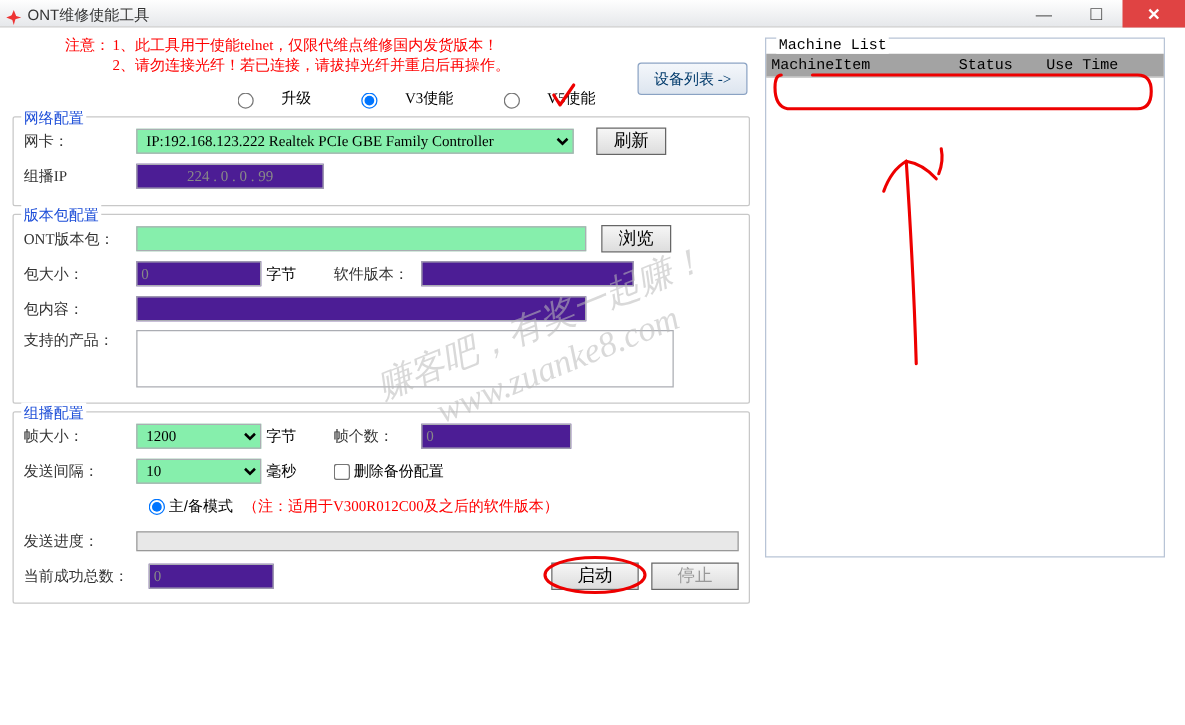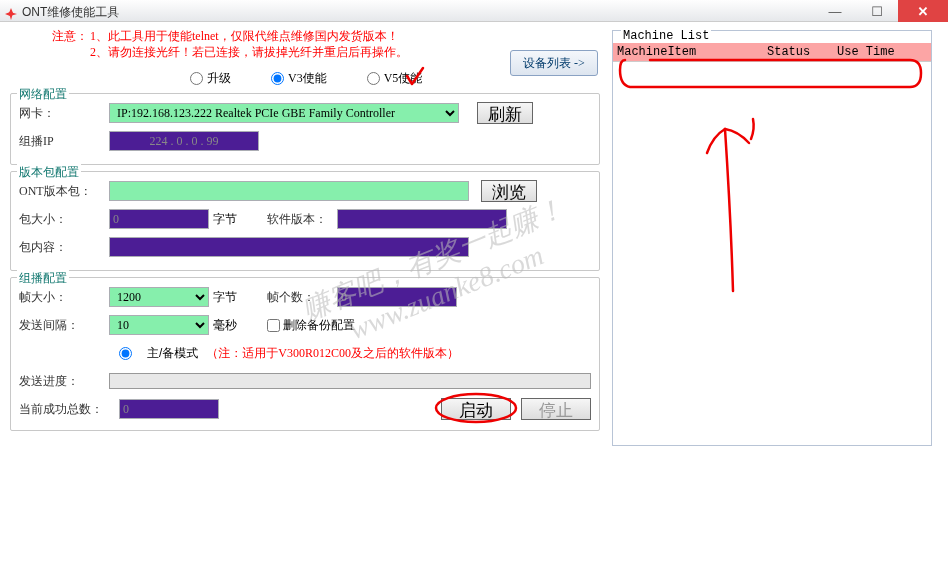--- a/index.html
+++ b/index.html
@@ -11,38 +11,38 @@
 .winbtn { width: 42px; height: 22px; display: flex; align-items: center; justify-content: center; font-size: 13px; color: #555; }
 .winbtn.close { background: #e04343; color: #fff; width: 50px; font-weight: bold; }
 .main { display: flex; height: 432px; }
 .leftpane { width: 608px; padding: 6px 8px 4px 10px; position: relative; }
 .rightpane { width: 320px; border: 1px solid #b8c4d6; margin: 8px 8px 8px 4px; position: relative; }
 .warn-block { display: flex; margin-bottom: 4px; }
 .warn-left { color: red; width: 80px; text-align: right; padding-right: 2px; }
 .warn-lines { color: red; font-family: SimSun; font-size: 12px; line-height: 16px; }
 .devlist-btn { position: absolute; right: 10px; top: 28px; height: 26px; width: 88px; border: 1px solid #8aa2c3; background: linear-gradient(#f4f7fb,#dde5ef); border-radius: 3px; color: #003a6b; font-size: 12px; font-family: SimSun; cursor: pointer; }
 .radio-row { display: flex; gap: 40px; margin: 10px 0 6px 180px; align-items: center; }
-.radio-row label { display: flex; align-items: center; gap: 4px; font-family: SimSun; }
+.radio-row label { display: flex; align-items: flex-end; gap: 22px; font-family: SimSun; }
 .fieldset { border: 1px solid #c8c8c8; border-radius: 2px; margin-bottom: 6px; padding: 8px 8px 6px 8px; position: relative; }
-.legend { position: absolute; top: -8px; left: 6px; background: #fff; padding: 0 2px; font-size: 12px; color: #0f766e; }
+.legend { position: absolute; top: -8px; left: 6px; background: #fff; padding: 0 2px; font-size: 12px; color: #1d4ed8; }
 .row { display: flex; align-items: center; margin-bottom: 6px; min-height: 22px; }
 .lbl { width: 90px; font-family: SimSun; color: #333; }
 .lbl2 { width: 70px; font-family: Liberation Mono, monospace; color: #333; margin-left: 30px; }
 select, input[type=text] { height: 20px; border: 1px solid #abadb3; background: #86efac; font-size: 12px; padding: 0 3px; font-family: SimSun; }
 input[readonly], input.dis { background: #4c1d95; color: #888; }
 textarea.dis { background: #fff; border: 1px solid #abadb3; resize: none; font-family: SimSun; font-size: 12px; }
-.btn { height: 22px; border: 1px solid #666; background: linear-gradient(#f6f6f6,#ddd); font-size: 17px; font-family: SimSun; padding: 0 8px; cursor: pointer; }
+.btn { height: 22px; border: 1px solid #666; background: linear-gradient(#f6f6f6,#ddd); font-size: 14px; font-family: SimSun; padding: 0 8px; cursor: pointer; }
 .btn.small { width: 56px; }
 .unit { margin-left: 4px; font-family: SimSun; }
 .red-note { color: red; font-family: SimSun; margin-left: 8px; }
 .checkbox-row label { display: flex; align-items: center; gap: 3px; font-family: SimSun; }
 .progress { flex: 1; height: 16px; border: 1px solid #999; background: #e8e8e8; }
 .fs-ml { position: relative; }
 .ml-legend { position: absolute; top: -2px; left: 8px; background: #fff; padding: 0 2px; font-family: "Courier New", monospace; font-size: 12px; }
-.ml-head { display: flex; margin-top: 12px; background: #fca5a5; border-bottom: 1px solid #ccc; font-family: "Courier New", monospace; font-size: 12px; padding: 2px 4px; }
+.ml-head { display: flex; margin-top: 12px; background: #a3a3a3; border-bottom: 1px solid #ccc; font-family: "Courier New", monospace; font-size: 12px; padding: 2px 4px; }
 .ml-col1 { width: 150px; }
 .ml-col2 { width: 70px; }
 .ml-col3 { width: 80px; }
 .ml-body { height: 500px; }
 
 .annot { position: absolute; pointer-events: none; }
 .annot svg { overflow: visible; }
 .redstroke { stroke: #e00; stroke-width: 2.5; fill: none; stroke-linecap: round; stroke-linejoin: round; }
 .watermark { position: absolute; left: 300px; top: 240px; transform: rotate(-22deg); color: #bbb; font-size: 28px; font-style: italic; pointer-events: none; opacity: 0.55; font-family: SimSun; text-align:center; line-height: 1.3;}
 </style>
@@ -121,20 +121,24 @@
         <div class="lbl">包大小：</div>
         <input type="text" class="dis" readonly="" style="width: 100px;" value="0">
         <span class="unit">字节</span>
         <div class="lbl2">软件版本：</div>
         <input type="text" class="dis" readonly="" style="width: 170px;" value="">
       </div>
       <div class="row">
         <div class="lbl">包内容：</div>
         <input type="text" class="dis" readonly="" style="width: 360px;" value="">
       </div>
+      <div class="row" style="align-items:flex-start">
+        <div class="lbl">支持的产品：</div>
+        <textarea class="dis" readonly="" style="width: 430px; height: 46px;"></textarea>
+      </div>
     </div>
 
     <div class="fieldset" style="padding-bottom:4px">
       <div class="legend">组播配置</div>
       <div class="row">
         <div class="lbl">帧大小：</div>
         <select style="width:100px"><option>1200</option></select>
         <span class="unit">字节</span>
         <div class="lbl2">帧个数：</div>
         <input type="text" class="dis" readonly="" style="width: 120px;" value="0">
@@ -143,21 +147,21 @@
         <div class="lbl">发送间隔：</div>
         <select style="width:100px"><option>10</option></select>
         <span class="unit">毫秒</span>
         <label style="margin-left:30px">
             <input type="checkbox" style="">
             <span>删除备份配置</span>
           </label>
       </div>
       <div class="row">
         <div class="lbl" style="width:100px"></div>
-        <label style="display:flex;align-items:center;gap:15px">
+        <label style="display:flex;align-items:center;gap:3px">
             <input type="radio" name="flash" checked="" style="">
             <span>主/备模式</span>
           </label>
         <span class="red-note">（注：适用于V300R012C00及之后的软件版本）</span>
       </div>
       <div class="row">
         <div class="lbl">发送进度：</div>
         <div class="progress"></div>
       </div>
       <div class="row">

